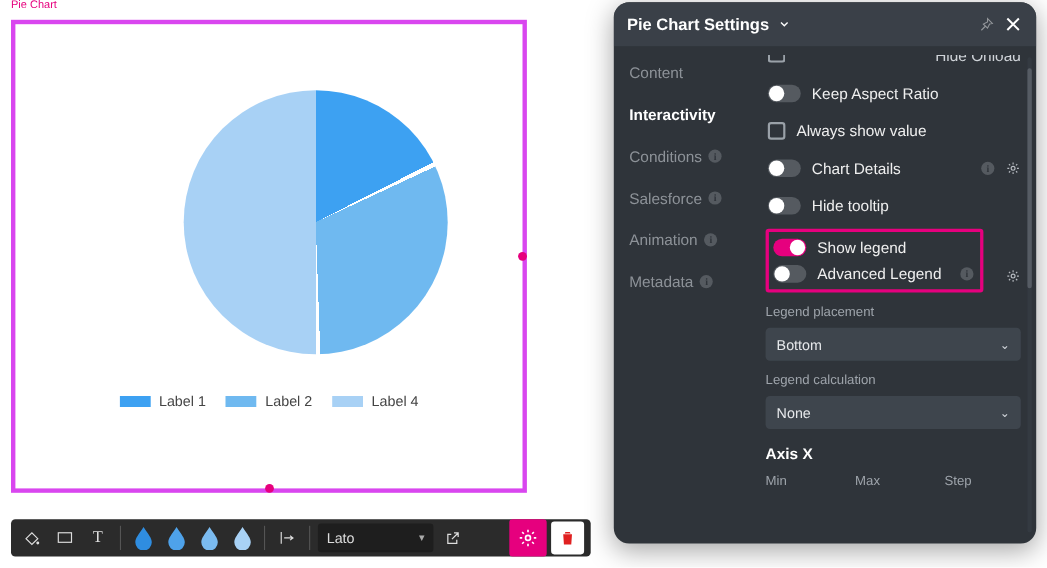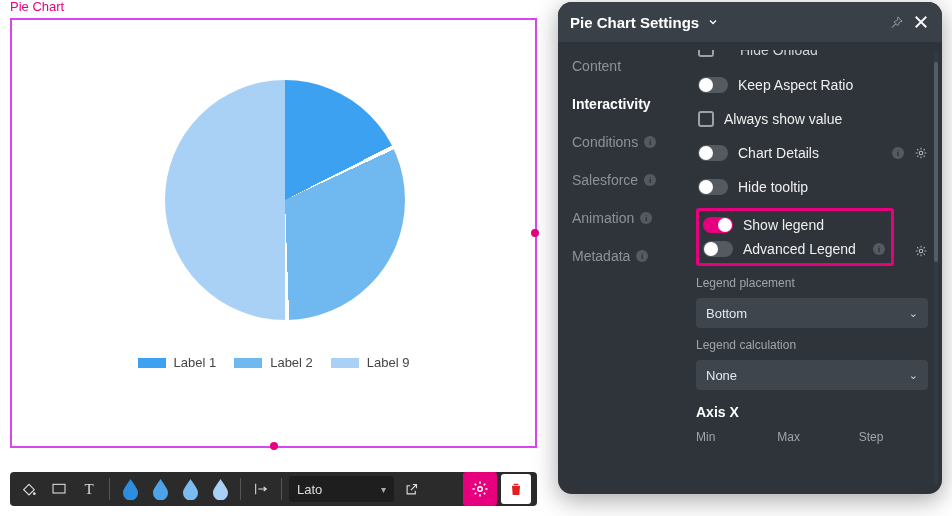--- a/index.html
+++ b/index.html
@@ -8,28 +8,28 @@
     font-family: "Segoe UI", Arial, sans-serif;
     background: #fff;
     position: relative;
     overflow: hidden;
     font-size: 14px;
   }
   
   .canvas {
     position: absolute;
     left: 10px; top: 18px;
-    width: 527px; height: 430px;
-    border: 2px solid #d946ef;
+    width: 469px; height: 430px;
+    border: 4px solid #d946ef;
   }
   .canvas-title {
     position: absolute;
     left: 10px; top: -1px;
     color: #e6007e;
-    font-size: 13px;
+    font-size: 10px;
   }
   .sel-handle {
     position: absolute;
     width: 8px; height: 8px;
     border-radius: 50%;
     background: #e6007e;
     transform: translate(-50%, -50%);
   }
   .sel-handle.right { left: 100%; top: 50%; }
   .sel-handle.bottom { left: 50%; top: 100%; }
@@ -165,25 +165,25 @@
   }
   .panel-content {
     flex: 1;
     padding: 8px 14px 10px 8px;
     display: flex; flex-direction: column;
     gap: 8px;
     overflow: hidden;
     position: relative;
   }
   .cut-row {
-    display: flex; align-items: center; gap: 26px;
+    display: flex; align-items: center; gap: 10px;
     height: 14px;
     padding-left: 2px;
     overflow: hidden;
-    justify-content: flex-start;
+    justify-content: space-between;
   }
   .cut-row .cut-cb {
     width: 16px; height: 8px;
     border-bottom: 2px solid #9aa1a8;
     border-left: 2px solid #9aa1a8;
     border-right: 2px solid #9aa1a8;
     border-radius: 0 0 3px 3px;
     margin-top: -8px;
   }
   .cut-row .cut-label {
@@ -285,21 +285,21 @@
     <div class="legend-item">
       <div class="swatch" style="background:#3da1f2"></div>
       <span>Label 1</span>
     </div>
     <div class="legend-item">
       <div class="swatch" style="background:#6fb9f0"></div>
       <span>Label 2</span>
     </div>
     <div class="legend-item">
       <div class="swatch" style="background:#a8d1f5"></div>
-      <span>Label 9</span>
+      <span>Label 4</span>
     </div>
   </div>
   <div class="sel-handle right"></div>
   <div class="sel-handle bottom"></div>
 </div>
 
 <div class="toolbar">
   <div class="tb-btn" title="fill">
     <svg width="16" height="16" viewBox="0 0 24 24">
         <path fill="none" stroke="#ddd" stroke-width="1.6" d="M4 13l8-8 8 8-8 8z"></path>

